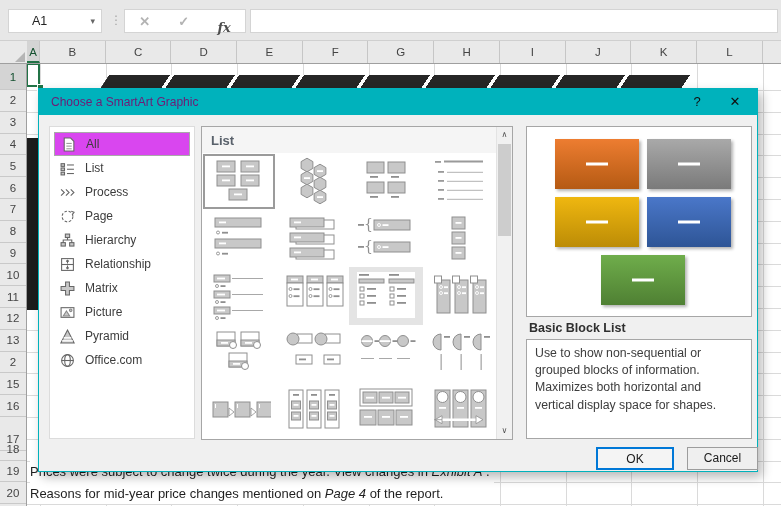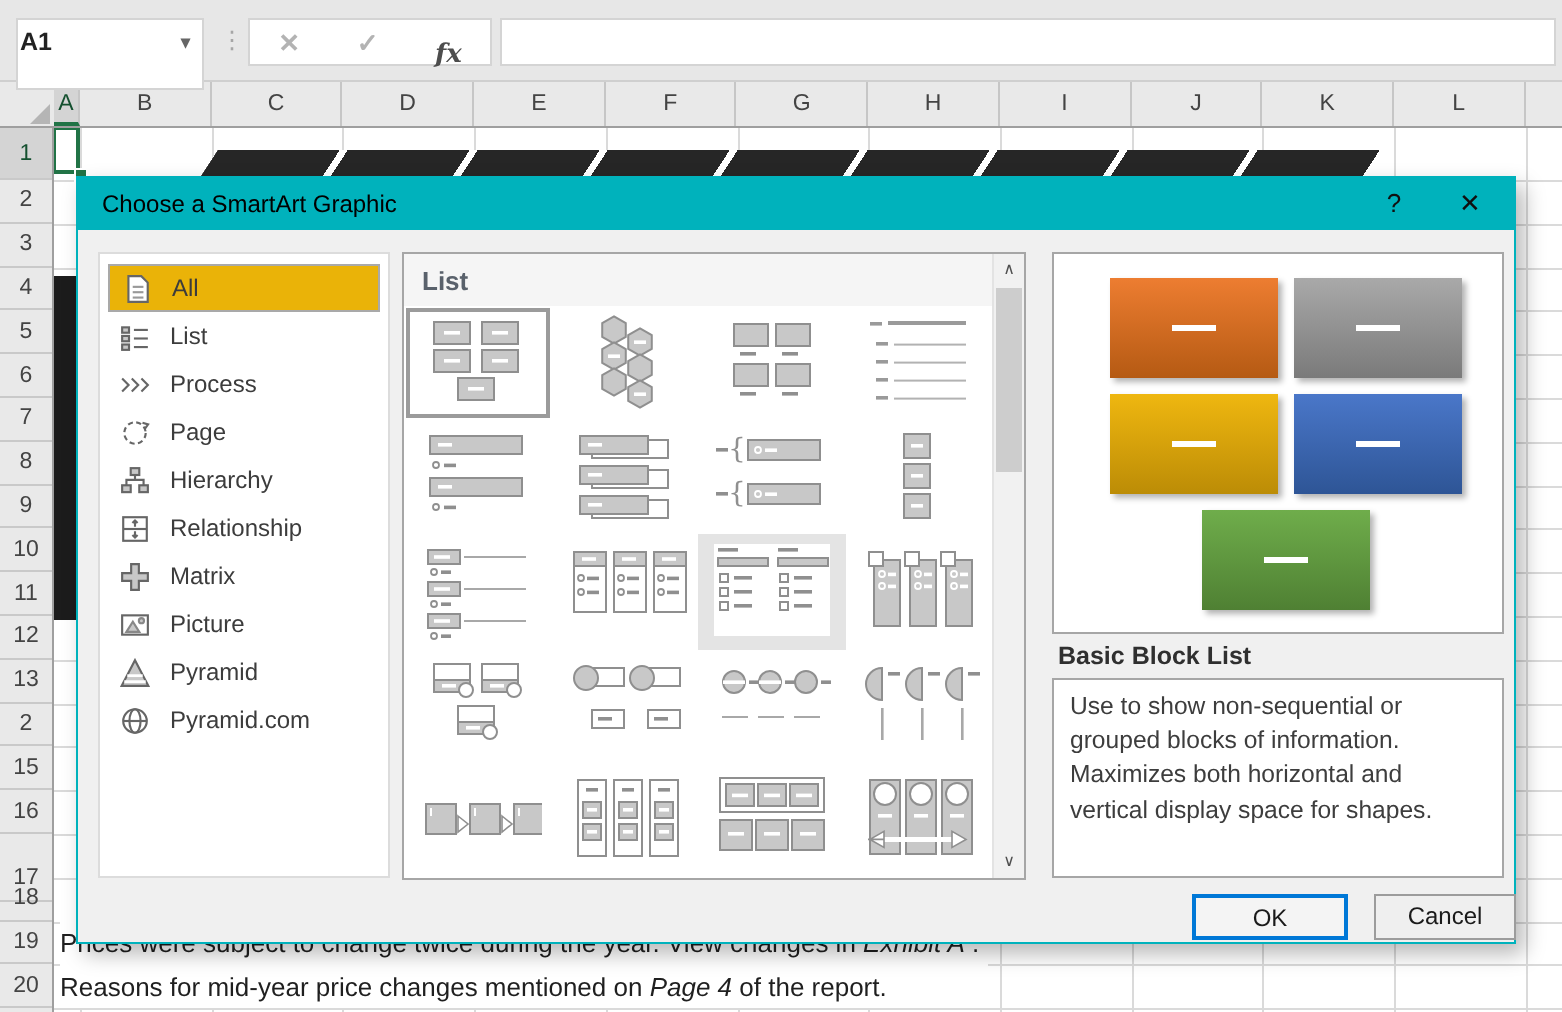--- a/index.html
+++ b/index.html
@@ -1,23 +1,23 @@
 <!DOCTYPE html>
 <html><head>
 <meta charset="utf-8">
 <style>
   html,body{margin:0;padding:0;background:#fff;}
   #screen{position:relative;width:781px;height:506px;background:#fff;overflow:hidden;
           font-family:"Liberation Sans",sans-serif;}
   
   .topbar{position:absolute;left:0;top:0;width:781px;height:41px;background:#e7e7e7;
           border-bottom:1px solid #cfcfcf;box-sizing:border-box;z-index:5;}
-  .namebox{position:absolute;left:8px;top:9px;width:94px;height:36px;background:#fff;
+  .namebox{position:absolute;left:8px;top:9px;width:94px;height:24px;background:#fff;
            border:1px solid #d4d4d4;box-sizing:border-box;font-size:12.5px;color:#222;
-           line-height:22px;padding-left:1px;font-weight:bold;}
+           line-height:22px;padding-left:23px;}
   .nbarw{position:absolute;right:6px;top:0;color:#666;font-size:9px;line-height:22px;}
   .dots{position:absolute;left:110px;top:13px;color:#a6a6a6;font-size:12px;line-height:14px;}
   .fnbox{position:absolute;left:124px;top:9px;width:122px;height:24px;background:#fff;
          border:1px solid #d4d4d4;box-sizing:border-box;display:flex;align-items:center;
          justify-content:space-around;}
   .fngray{color:#b3b3b3;font-size:13px;font-weight:bold;}
   .fnfx{font-family:"DejaVu Serif",serif;font-style:italic;font-weight:bold;color:#4d4d4d;font-size:13px;margin-top:12px;}
   .fbar{position:absolute;left:250px;top:9px;width:528px;height:24px;background:#fff;
         border:1px solid #d4d4d4;box-sizing:border-box;}
   
@@ -46,30 +46,30 @@
   .a1handle{position:absolute;left:37px;top:84px;width:5px;height:5px;background:#217346;
             border:1px solid #fff;box-sizing:content-box;z-index:3;}
   .sheettext{position:absolute;font-size:13px;color:#1f1f1f;white-space:nowrap;z-index:3;
              background:#fff;padding-right:4px;}
   .sheettext i{font-style:italic;}
   
   .dialog{position:absolute;left:38px;top:88px;width:720px;height:384px;background:#f0f0f0;
           border:1px solid #00b2bc;box-sizing:border-box;z-index:10;
           box-shadow:4px 5px 10px rgba(0,0,0,.28);}
   .titlebar{position:absolute;left:0;top:0;width:100%;height:26px;background:#00b2bc;}
-  .dtitle{position:absolute;left:12px;top:0;line-height:26px;font-size:12px;color:#000000;}
+  .dtitle{position:absolute;left:12px;top:0;line-height:26px;font-size:12px;color:#701a75;}
   .dhelp{position:absolute;right:48px;top:0;width:24px;height:26px;text-align:center;
          line-height:26px;font-size:13px;color:#101010;}
   .dclose{position:absolute;right:10px;top:0;width:24px;height:26px;text-align:center;
           line-height:26px;font-size:13px;color:#101010;}
   .catpanel{position:absolute;left:10px;top:37px;width:146px;height:313px;background:#fff;
             border:1px solid #dcdcdc;box-sizing:border-box;padding-top:5px;}
   .catitem{height:24px;display:flex;align-items:center;margin:0 4px;padding-left:6px;
            font-size:12px;color:#3c3c3c;box-sizing:border-box;}
-  .catsel{background:#eab308;border:1px solid #a9a9a9;}
+  .catsel{background:#d946ef;border:1px solid #a9a9a9;}
   .caticon{width:16px;height:15px;margin-right:9px;display:inline-flex;flex:none;}
   .midpanel{position:absolute;left:162px;top:37px;width:312px;height:314px;background:#fff;
             border:1px solid #a6a6a6;box-sizing:border-box;}
   .midheader{position:absolute;left:0;top:0;right:16px;height:26px;background:#f5f5f5;
              font-weight:bold;color:#59616b;font-size:13px;padding-left:9px;line-height:27px;}
   .gallery{position:absolute;left:0;top:26px;right:16px;bottom:0;display:grid;
            grid-template-columns:repeat(4,1fr);grid-auto-rows:57.2px;overflow:hidden;}
   .gcell{display:flex;align-items:center;justify-content:center;}
   .gsel{outline:2px solid #9b9b9b;outline-offset:-3px;background:#fff;}
   .ghov{background:#e4e4e4;}
@@ -295,21 +295,21 @@
           <span>Pyramid</span>
         </div>
         <div class="catitem">
           <span class="caticon">
             <svg width="15" height="15" viewBox="0 0 14 14">
               <circle cx="7" cy="7" r="5.5" fill="#fff" stroke="#666"></circle>
               <ellipse cx="7" cy="7" rx="2.6" ry="5.5" fill="none" stroke="#666"></ellipse>
               <line x1="1.5" y1="7" x2="12.5" y2="7" stroke="#666"></line>
             </svg>
           </span>
-          <span>Pyramid.com</span>
+          <span>Office.com</span>
         </div>
       </div>
     <div class="midpanel">
       <div class="midheader">List</div>
       <div class="gallery">
           <div class="gcell gsel">
             <svg width="64" height="50" viewBox="0 0 64 50">
               <rect x="10" y="4" width="18" height="11" fill="#c8c8c8" stroke="#8f8f8f" stroke-width="1"></rect>
               <rect x="15" y="8.5" width="8" height="1.8" fill="#ffffff"></rect>
               <rect x="34" y="4" width="18" height="11" fill="#c8c8c8" stroke="#8f8f8f" stroke-width="1"></rect>

